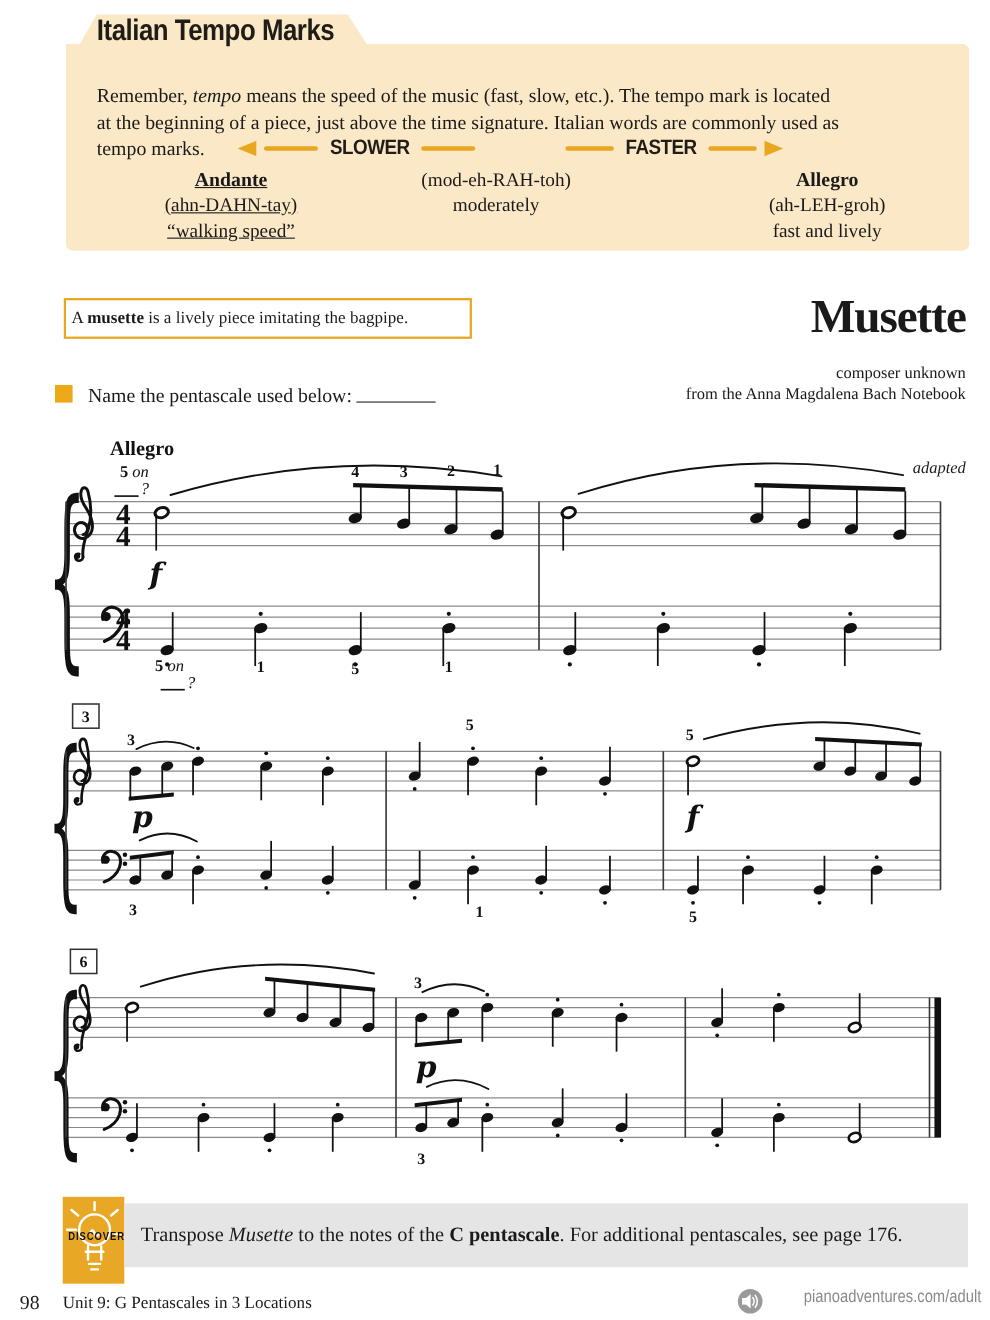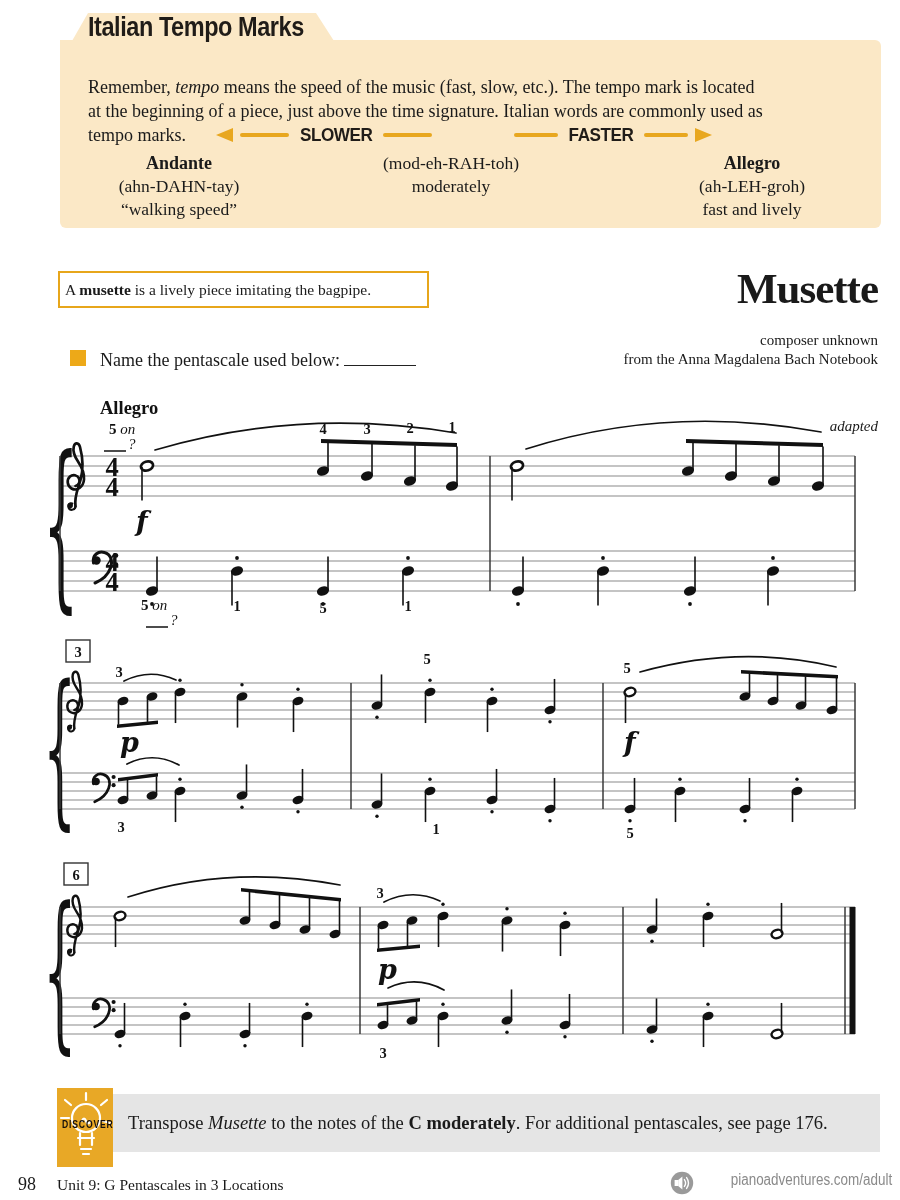--- a/index.html
+++ b/index.html
@@ -18,32 +18,32 @@
   .arrow-group.left{left:216px;top:124px;width:216px;}
   .arrow-group.right{left:514px;top:124px;width:198px;}
   .aline{flex:1;height:4.5px;background:#E8A71F;border-radius:2px;}
   .tri{width:0;height:0;border-top:7.5px solid transparent;border-bottom:7.5px solid transparent;}
   .tri-left{border-right:17px solid #E8A71F;}
   .tri-right{border-left:17px solid #E8A71F;}
   .alabel{font-family:"Liberation Sans",sans-serif;font-weight:bold;font-size:19px;color:#201c18;
           letter-spacing:-0.5px;transform:scaleX(.9);}
   .tempo-col{position:absolute;top:152px;text-align:center;font-size:17.5px;line-height:23px;}
   .tempo-col .col-name{font-weight:bold;font-size:18px;}
-  .col-1{left:79px;width:200px;}
+  .col-1{left:110px;width:200px;text-decoration:underline;}
   .col-2{left:345px;width:212px;}
   .col-3{left:645px;width:214px;}
 
   
   .def-box{position:absolute;left:58px;top:271px;width:371px;height:37px;border:2.5px solid #E7A61B;
            display:flex;align-items:center;padding-left:5px;box-sizing:border-box;font-size:15.5px;}
   .piece-title{position:absolute;right:22px;top:264px;margin:0;font-size:43px;font-weight:bold;
                letter-spacing:-1px;}
   .credits{position:absolute;right:22px;top:331px;text-align:right;font-size:15px;line-height:19px;}
   .credits .adapted{font-style:italic;margin-top:48px;}
-  .task-line{position:absolute;left:70px;top:346px;display:flex;align-items:center;}
+  .task-line{position:absolute;left:50px;top:346px;display:flex;align-items:center;}
   .task-bullet{width:16px;height:16px;background:#EDA918;margin-right:14px;}
   .task-text{font-size:18px;}
   .b{font-weight:bold;} .i{font-style:italic;}
   .blank{display:inline-block;border-bottom:1.6px solid #222;height:1.05em;vertical-align:baseline;}
 
   
   .music-svg{position:absolute;left:0;top:0;pointer-events:none;}
 
   
   .disc-icon{position:absolute;left:57px;top:1088px;width:56px;height:79px;background:#E8A826;}
@@ -435,21 +435,21 @@
       <g stroke="#fff" stroke-width="2.2" fill="none" stroke-linecap="round">
         <circle cx="29" cy="30" r="14"></circle>
         <path d="M23,45 L23,57 M35,45 L35,57 M21,50 L37,50 M24,61 L34,61 M26,66 L32,66"></path>
         <path d="M29,12 L29,5 M14,17 L8,12 M44,17 L50,12 M12,30 L4,30 M46,33 L53,35"></path>
         <path d="M25,33 q2,-5 4,0 q2,5 4,0"></path>
       </g>
     </svg>
     <div class="disc-label">DISCOVERY</div>
   </div>
   <div class="disc-text">
-    <span><span>Transpose </span><span class="i">Musette</span><span> to the notes of the </span><span class="b">C moderately</span><span>. For additional pentascales, see page 176.</span></span>
+    <span><span>Transpose </span><span class="i">Musette</span><span> to the notes of the </span><span class="b">C pentascale</span><span>. For additional pentascales, see page 176.</span></span>
   </div>
 
   <div class="page-num">98</div>
   <div class="unit-label">Unit 9: G Pentascales in 3 Locations</div>
   <div class="footer-right">
     <svg width="24" height="24" viewBox="0 0 24 24">
       <circle cx="12" cy="12" r="11.2" fill="#9a9a9a"></circle>
       <rect x="4.6" y="9" width="3.6" height="6" fill="#fff"></rect>
       <polygon points="8.2,9 12.4,5.4 12.4,18.6 8.2,15" fill="#fff"></polygon>
       <path d="M14.4,8.6 Q16.8,12 14.4,15.4 M16.6,6.6 Q20.4,12 16.6,17.4" stroke="#fff" stroke-width="1.4" fill="none" stroke-linecap="round"></path>

